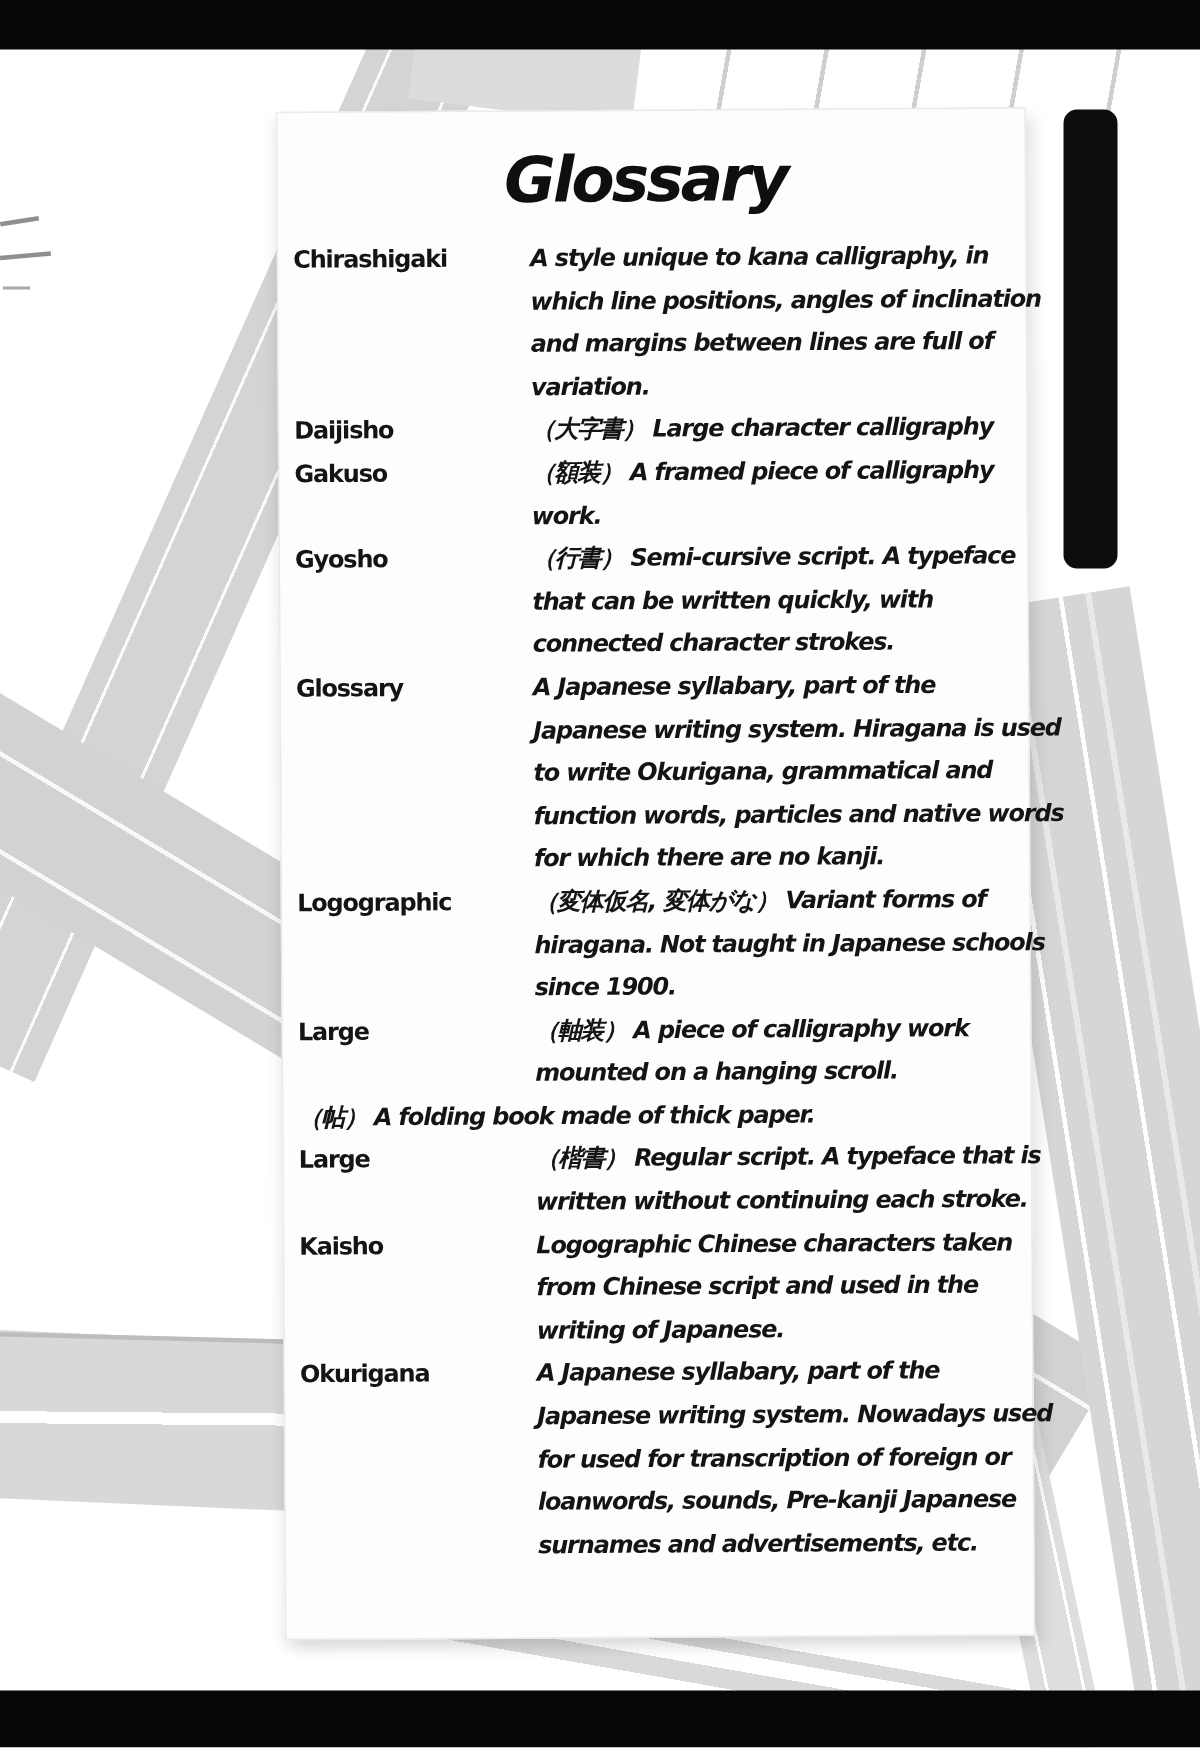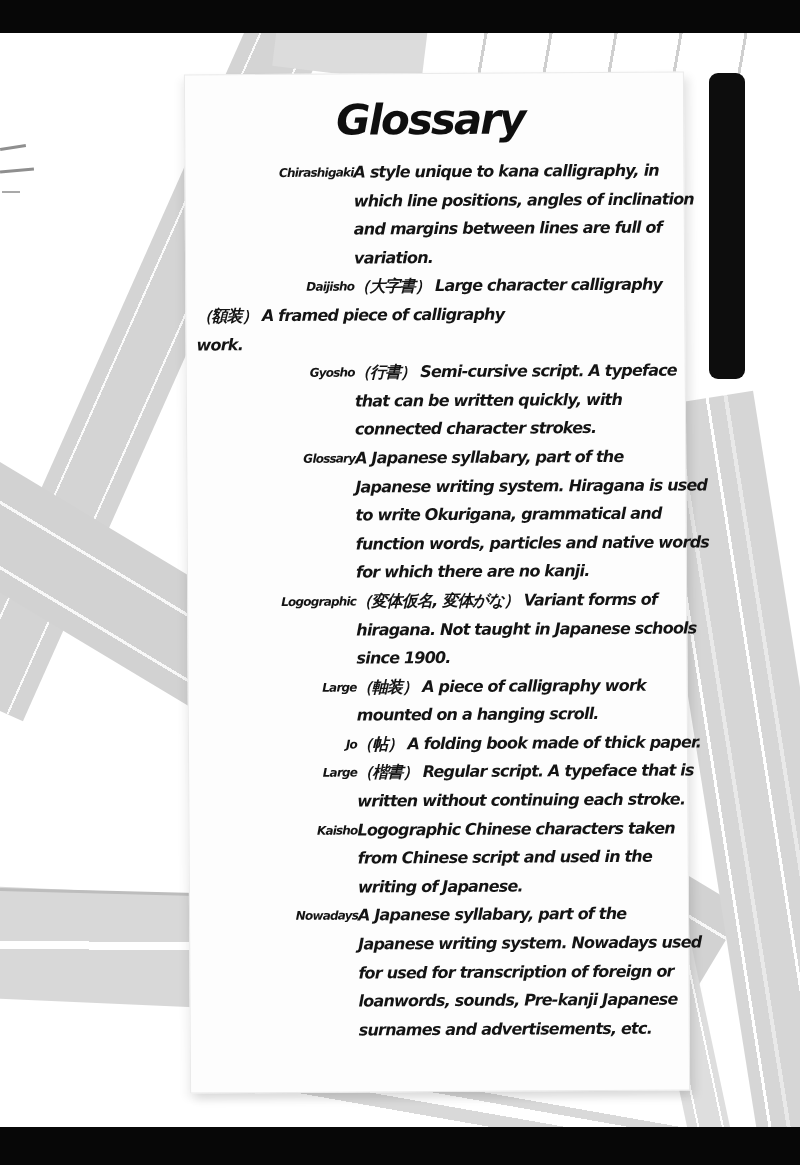--- a/index.html
+++ b/index.html
@@ -71,23 +71,22 @@
     color:#141414;
   }
   .title{
     margin:2px 18px 14px 0;text-align:center;
     font-size:42px;line-height:48px;font-style:italic;font-weight:bold;
     letter-spacing:-2px;color:#0f0f0f;
   }
   .row{display:flex;align-items:flex-start;}
   .term{
     width:158px;flex:0 0 158px;
-    font-style:italic;font-weight:bold;font-size:12px;line-height:28.6px;
+    font-weight:bold;font-size:16px;line-height:28.6px;
     letter-spacing:-0.8px;
-    text-align:right;
   }
   .def{
     white-space:pre;
     font-style:italic;font-weight:bold;font-size:16px;line-height:28.6px;
     letter-spacing:-0.8px;
   }
 </style>
 </head>
 <body>
 
@@ -119,20 +118,21 @@
           <div class="def">A style unique to kana calligraphy, in
 which line positions, angles of inclination
 and margins between lines are full of
 variation.</div>
         </div>
         <div class="row">
           <div class="term">Daijisho</div>
           <div class="def">（大字書） Large character calligraphy</div>
         </div>
         <div class="row">
+          <div class="term">Gakuso</div>
           <div class="def">（額装） A framed piece of calligraphy
 work.</div>
         </div>
         <div class="row">
           <div class="term">Gyosho</div>
           <div class="def">（行書） Semi-cursive script. A typeface
 that can be written quickly, with
 connected character strokes.</div>
         </div>
         <div class="row">
@@ -148,36 +148,35 @@
           <div class="def">（変体仮名, 変体がな） Variant forms of
 hiragana. Not taught in Japanese schools
 since 1900.</div>
         </div>
         <div class="row">
           <div class="term">Large</div>
           <div class="def">（軸装） A piece of calligraphy work
 mounted on a hanging scroll.</div>
         </div>
         <div class="row">
-          <div class="term">Jo</div>
           <div class="def">（帖） A folding book made of thick paper.</div>
         </div>
         <div class="row">
           <div class="term">Large</div>
           <div class="def">（楷書） Regular script. A typeface that is
 written without continuing each stroke.</div>
         </div>
         <div class="row">
           <div class="term">Kaisho</div>
           <div class="def">Logographic Chinese characters taken
 from Chinese script and used in the
 writing of Japanese.</div>
         </div>
         <div class="row">
-          <div class="term">Nowadays</div>
+          <div class="term">Okurigana</div>
           <div class="def">A Japanese syllabary, part of the
 Japanese writing system. Nowadays used
 for used for transcription of foreign or
 loanwords, sounds, Pre-kanji Japanese
 surnames and advertisements, etc.</div>
         </div>
       </div>
   </div>
 </div>
 

